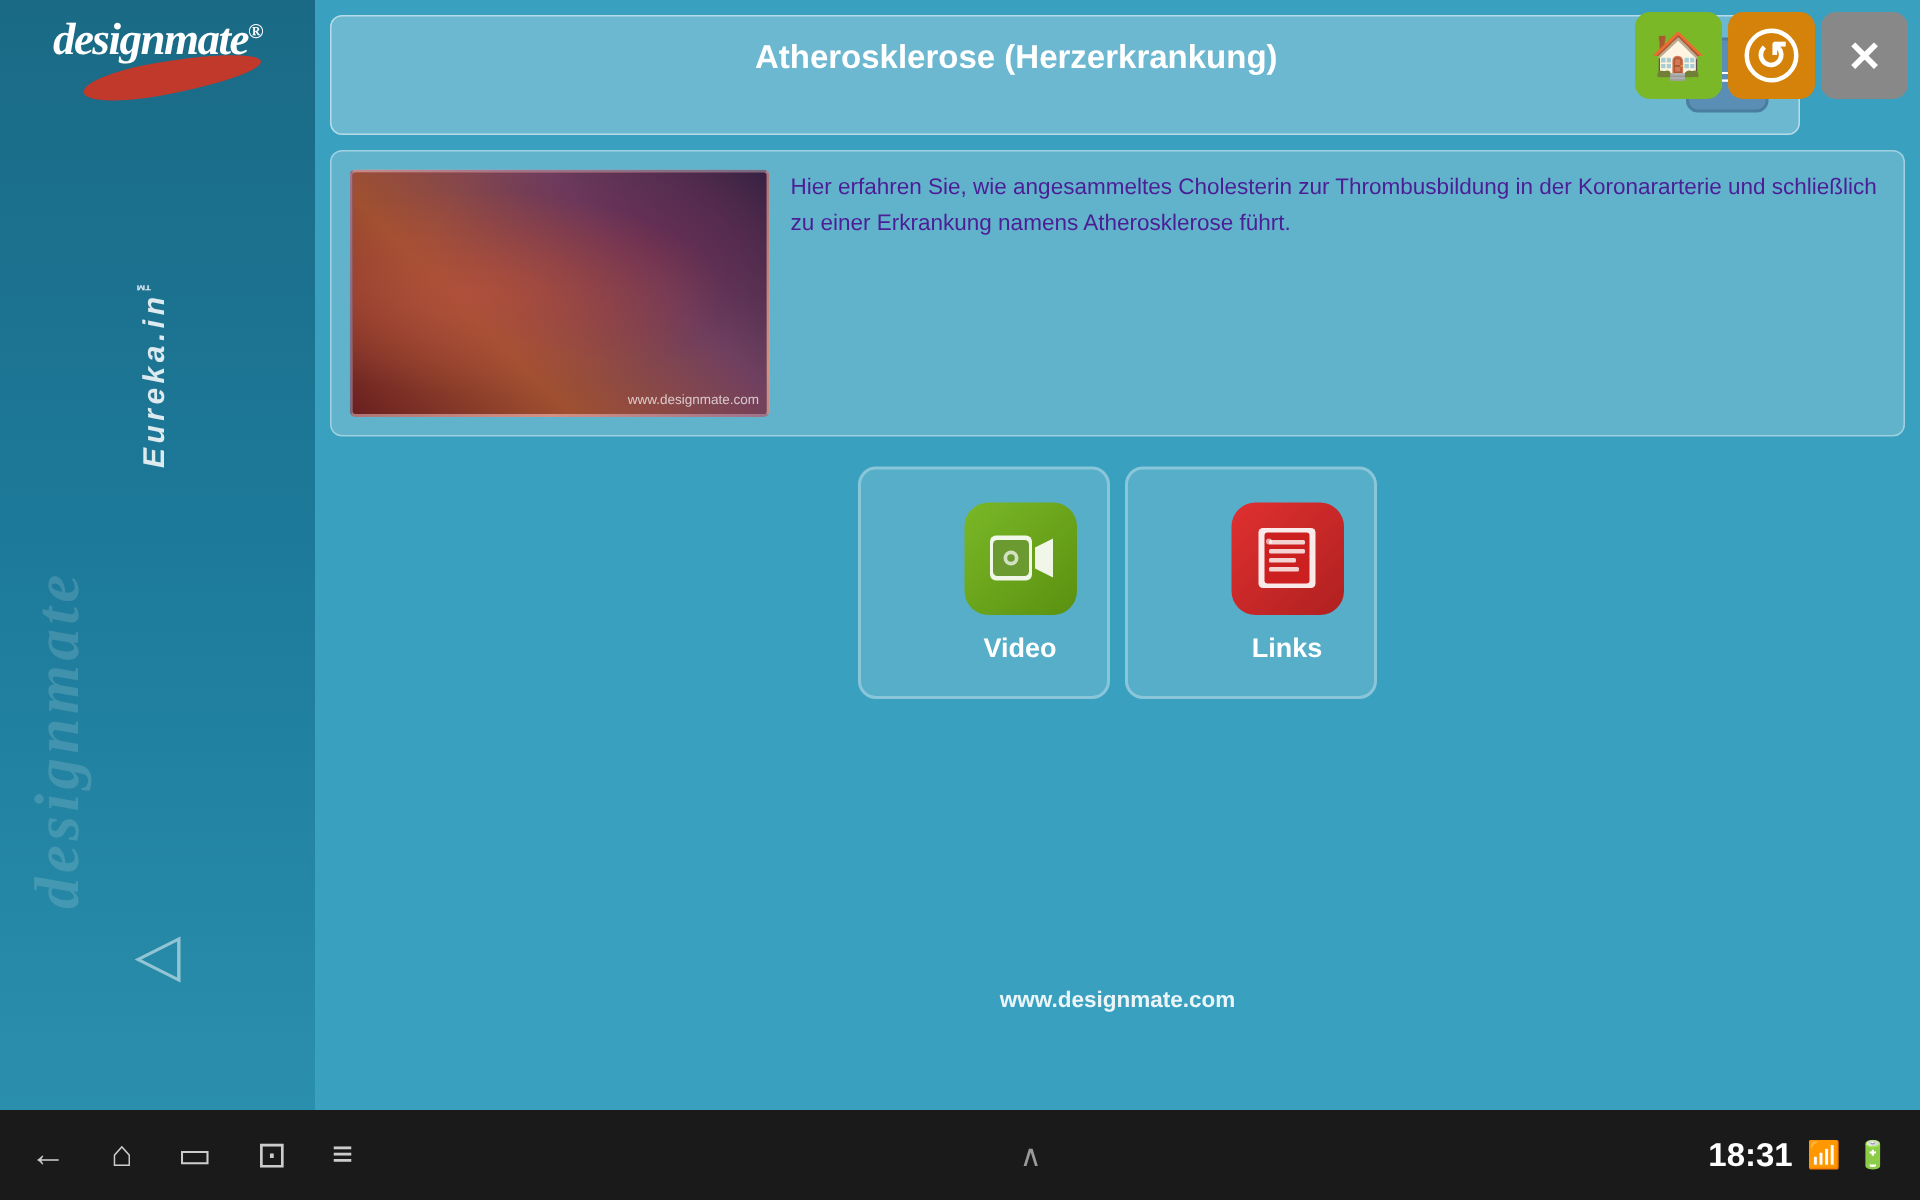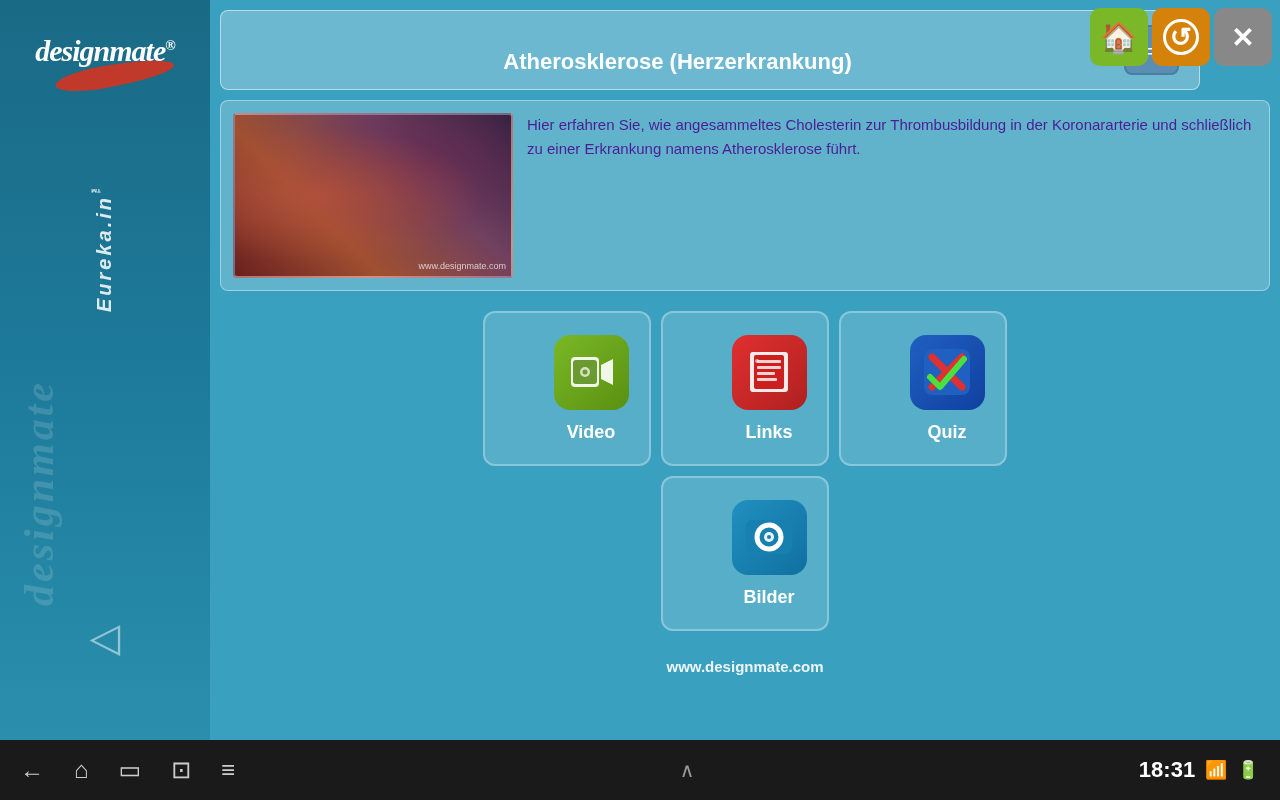--- a/index.html
+++ b/index.html
@@ -16,21 +16,21 @@
     #sidebar {
       position: absolute;
       left: 0; top: 0;
       width: 210px;
       height: 740px;
       background: linear-gradient(to bottom, #1a6a85, #1d7a9a, #2a8fad);
       display: flex;
       flex-direction: column;
       align-items: center;
       justify-content: flex-start;
-      padding-top: 24px;
+      padding-top: 0;
     }
 
     #logo-area {
       width: 100%;
       display: flex;
       flex-direction: column;
       align-items: center;
       padding: 10px;
     }
 
@@ -73,21 +73,21 @@
     .btn-close { background: #888; }
 
     
     #title-bar {
       margin: 10px 80px 10px 10px;
       background: rgba(255,255,255,0.25);
       border: 1px solid rgba(255,255,255,0.5);
       border-radius: 8px;
       padding: 14px 20px;
       display: flex;
-      align-items: flex-end;
+      align-items: flex-start;
       justify-content: space-between;
     }
 
     #title-text {
       font-size: 22px;
       color: white;
       font-weight: bold;
       text-align: center;
       flex: 1;
     }
@@ -373,47 +373,25 @@
             <rect x="11" y="10" width="24" height="3" rx="1" fill="white" opacity="0.8"></rect>
             <rect x="11" y="16" width="24" height="3" rx="1" fill="white" opacity="0.8"></rect>
             <rect x="11" y="22" width="18" height="3" rx="1" fill="white" opacity="0.8"></rect>
             <rect x="11" y="28" width="20" height="3" rx="1" fill="white" opacity="0.8"></rect>
             <circle cx="11" cy="11" r="2" fill="white" opacity="0.6"></circle>
           </svg>
         </div>
         <span class="menu-btn-label">Links</span>
       </button>
 
-      <button class="menu-btn">
-        <div class="menu-btn-icon icon-quiz">
-          <svg width="50" height="50" viewBox="0 0 50 50">
-            <rect x="2" y="2" width="46" height="46" rx="8" fill="#2060c0"></rect>
-            <line x1="10" y1="10" x2="40" y2="40" stroke="#e03030" stroke-width="7" stroke-linecap="round"></line>
-            <line x1="40" y1="10" x2="10" y2="40" stroke="#e03030" stroke-width="7" stroke-linecap="round"></line>
-            <polyline points="8,30 18,40 42,12" stroke="#4ae040" stroke-width="6" stroke-linecap="round" stroke-linejoin="round" fill="none"></polyline>
-          </svg>
-        </div>
-        <span class="menu-btn-label">Quiz</span>
-      </button>
 
     </div>
 
     <div class="buttons-row">
 
-      <button class="menu-btn">
-        <div class="menu-btn-icon icon-bilder">
-          <svg width="50" height="50" viewBox="0 0 50 50">
-            <rect x="2" y="8" width="46" height="34" rx="6" fill="#1880b0"></rect>
-            <circle cx="25" cy="25" r="12" fill="none" stroke="white" stroke-width="5"></circle>
-            <circle cx="25" cy="25" r="5" fill="white" opacity="0.9"></circle>
-            <circle cx="25" cy="25" r="2" fill="#1880b0"></circle>
-          </svg>
-        </div>
-        <span class="menu-btn-label">Bilder</span>
-      </button>
 
     </div>
   </div>
 
   <div id="footer-url">www.designmate.com</div>
 </div>
 
 <div id="bottom-bar">
   <div id="bottom-nav-left">
     <span class="nav-icon">←</span>

